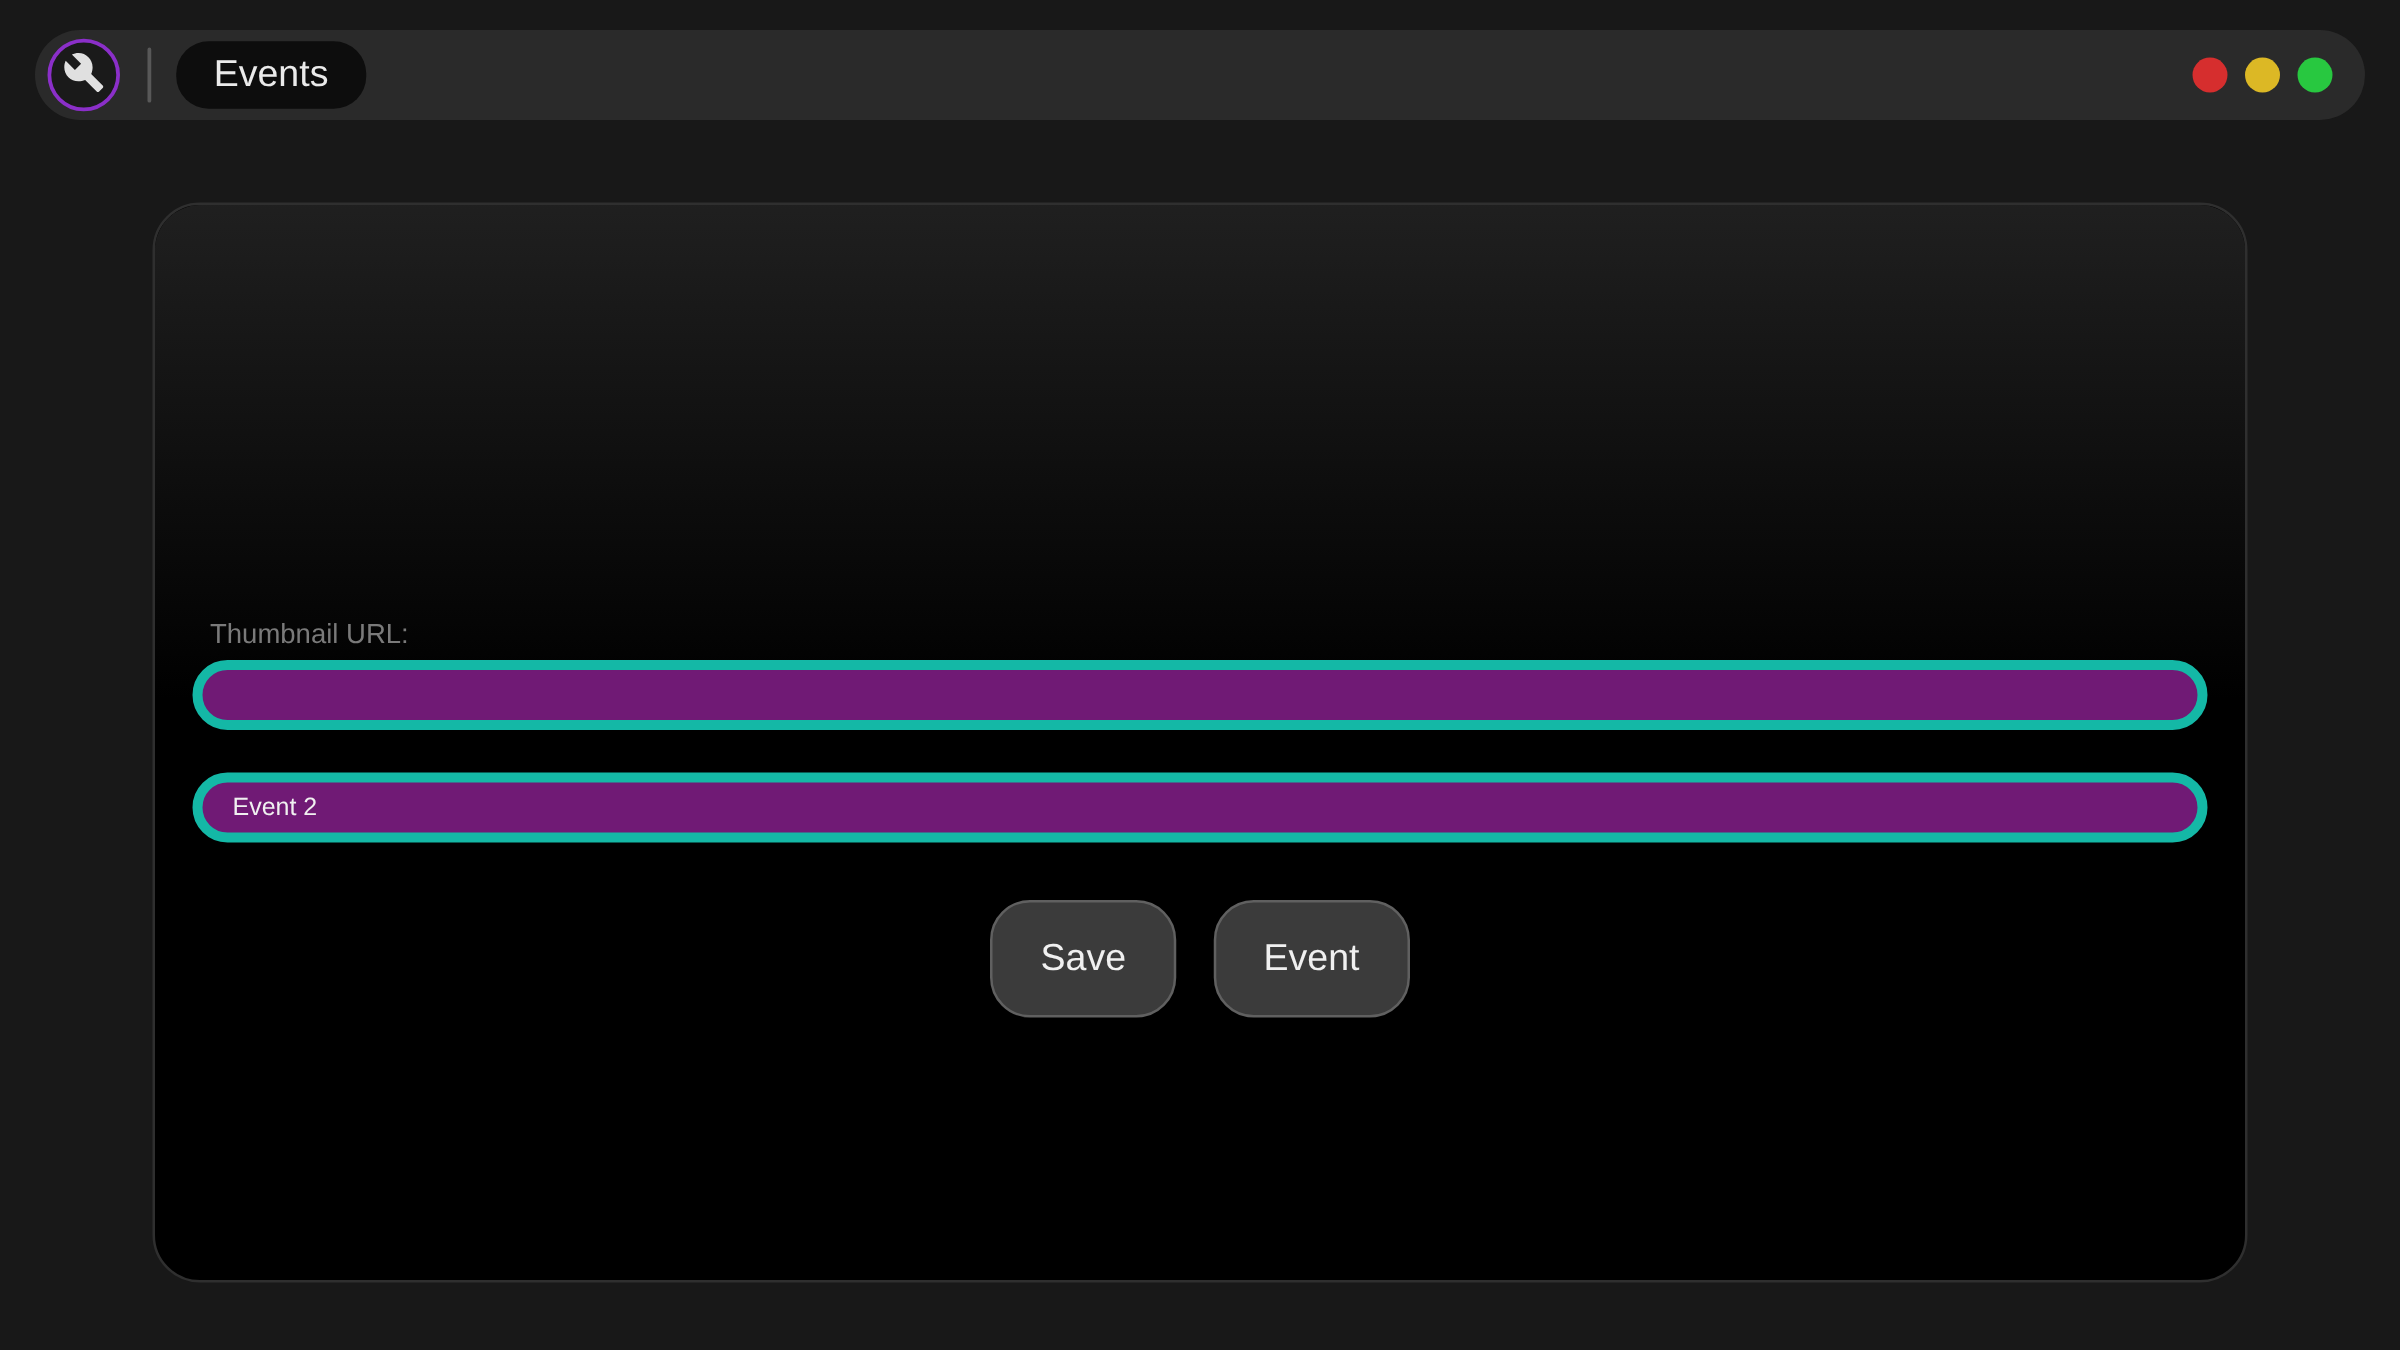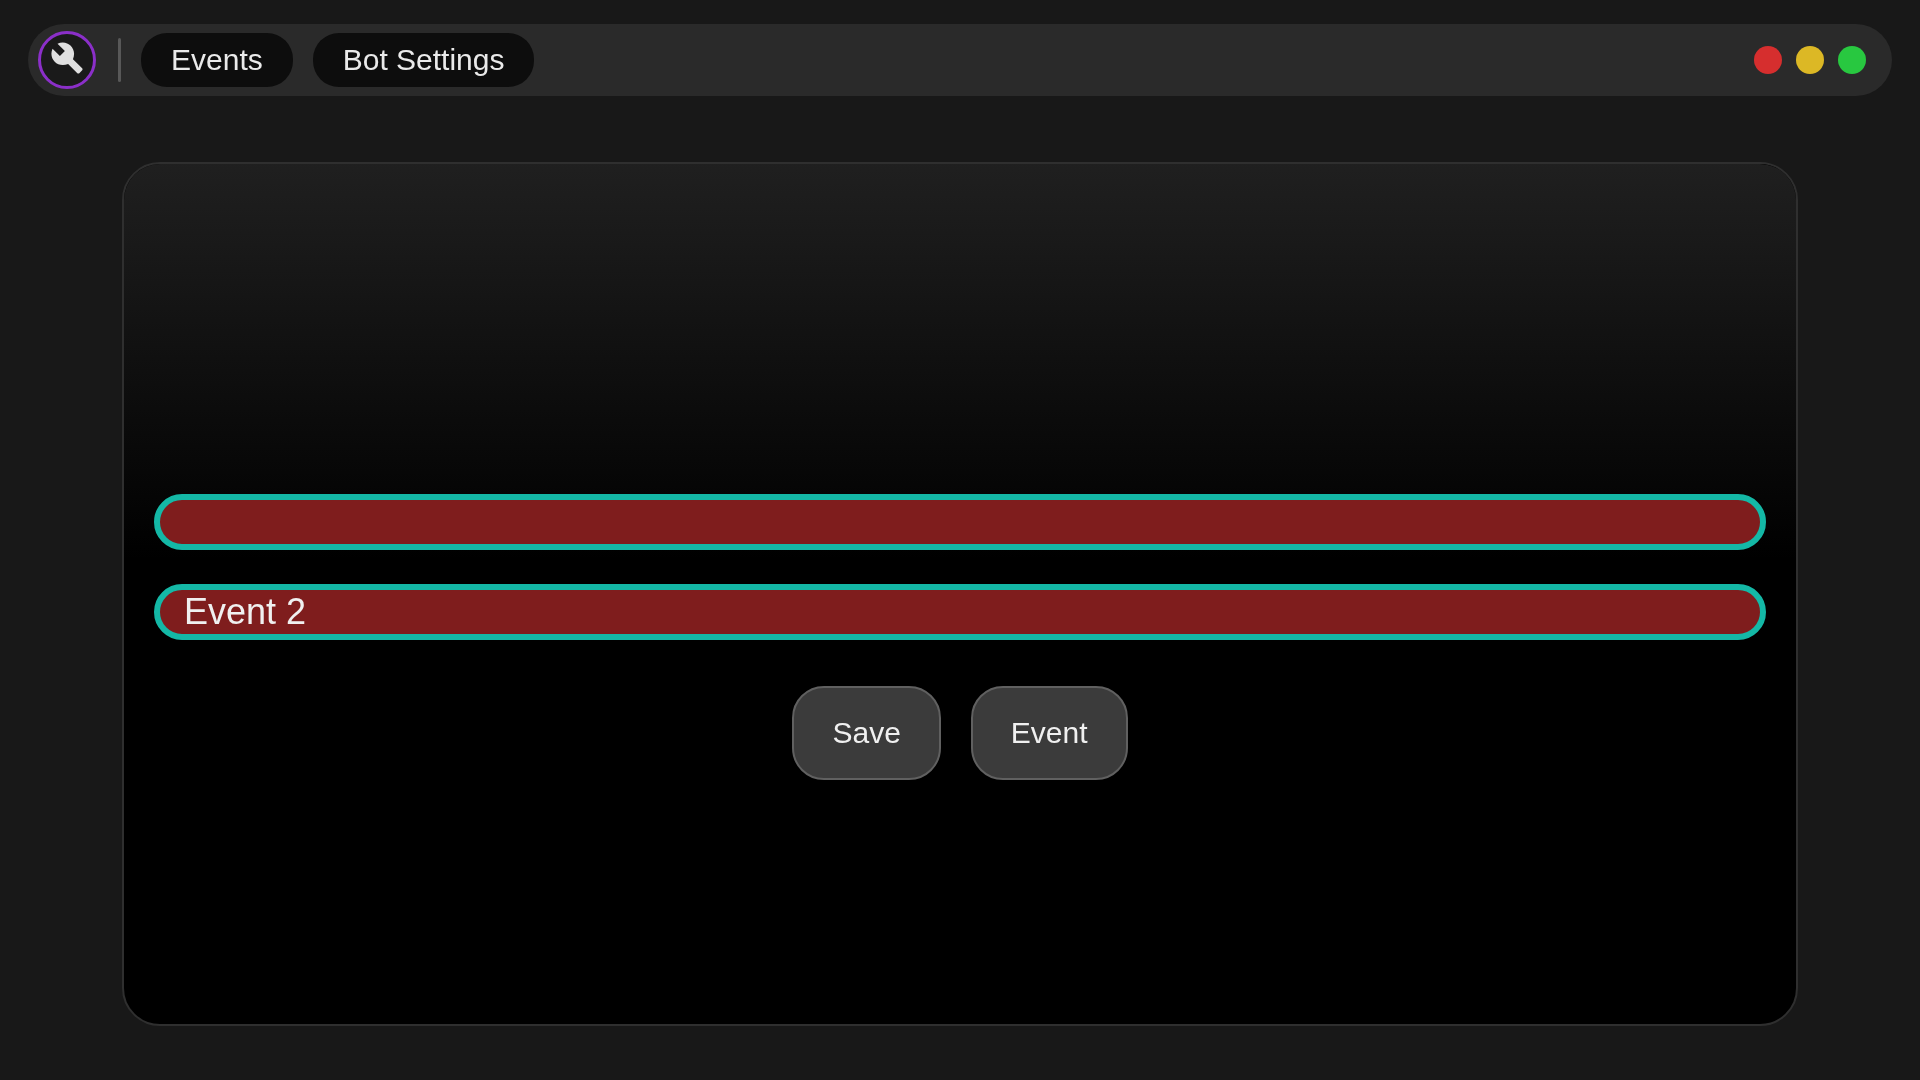--- a/index.html
+++ b/index.html
@@ -98,25 +98,25 @@
   .field { margin-bottom: 34px; }
   .field-label {
     font-size: 22px;
     color: #7a7a7a;
     margin: 0 0 8px 14px;
   }
   .text-input {
     width: 100%;
     height: 56px;
     border-radius: 28px;
-    background: #7f1d1d;
-    border: 6px solid #14b8a6;
+    background: #701a75;
+    border: 8px solid #14b8a6;
     outline: none;
     color: #f0f0f0;
-    font-size: 36px;
+    font-size: 20px;
     padding: 0 24px;
   }
 
   .actions {
     display: flex;
     justify-content: center;
     gap: 30px;
     margin-top: 46px;
   }
   .btn {
@@ -137,36 +137,36 @@
     <span>
       <svg viewBox="0 0 24 24">
           <path d="M22.7 19.3l-6.5-6.5c.5-1.2.8-2.4.8-3.8 0-4.4-3.6-8-8-8-1.3 0-2.6.3-3.7.9l5.2 5.2-3.5 3.5L1.8 5.4C1.3 6.5 1 7.7 1 9c0 4.4 3.6 8 8 8 1.3 0 2.6-.3 3.8-.8l6.5 6.5c.4.4 1 .4 1.4 0l2-2c.4-.4.4-1 0-1.4z"></path>
         </svg>
     </span>
   </div>
   <div class="titlebar-sep"></div>
 
   <div class="tabs">
     <div class="tab">Events</div>
-    <div class="tab">Bot Settings</div>
   </div>
 
   <div class="window-dots">
     <div class="dot dot-red"></div>
     <div class="dot dot-yellow"></div>
     <div class="dot dot-green"></div>
   </div>
 </div>
 
 <div class="card">
   <div class="card-sheen"></div>
 
   <div class="form">
 
     <div class="field">
+      <div class="field-label">Thumbnail URL:</div>
       <input class="text-input" type="text" value="" style="">
     </div>
 
     <div class="field">
       <input class="text-input" type="text" value="Event 2" style="">
     </div>
 
 
     <div class="actions">
       <button class="btn">Save</button>

